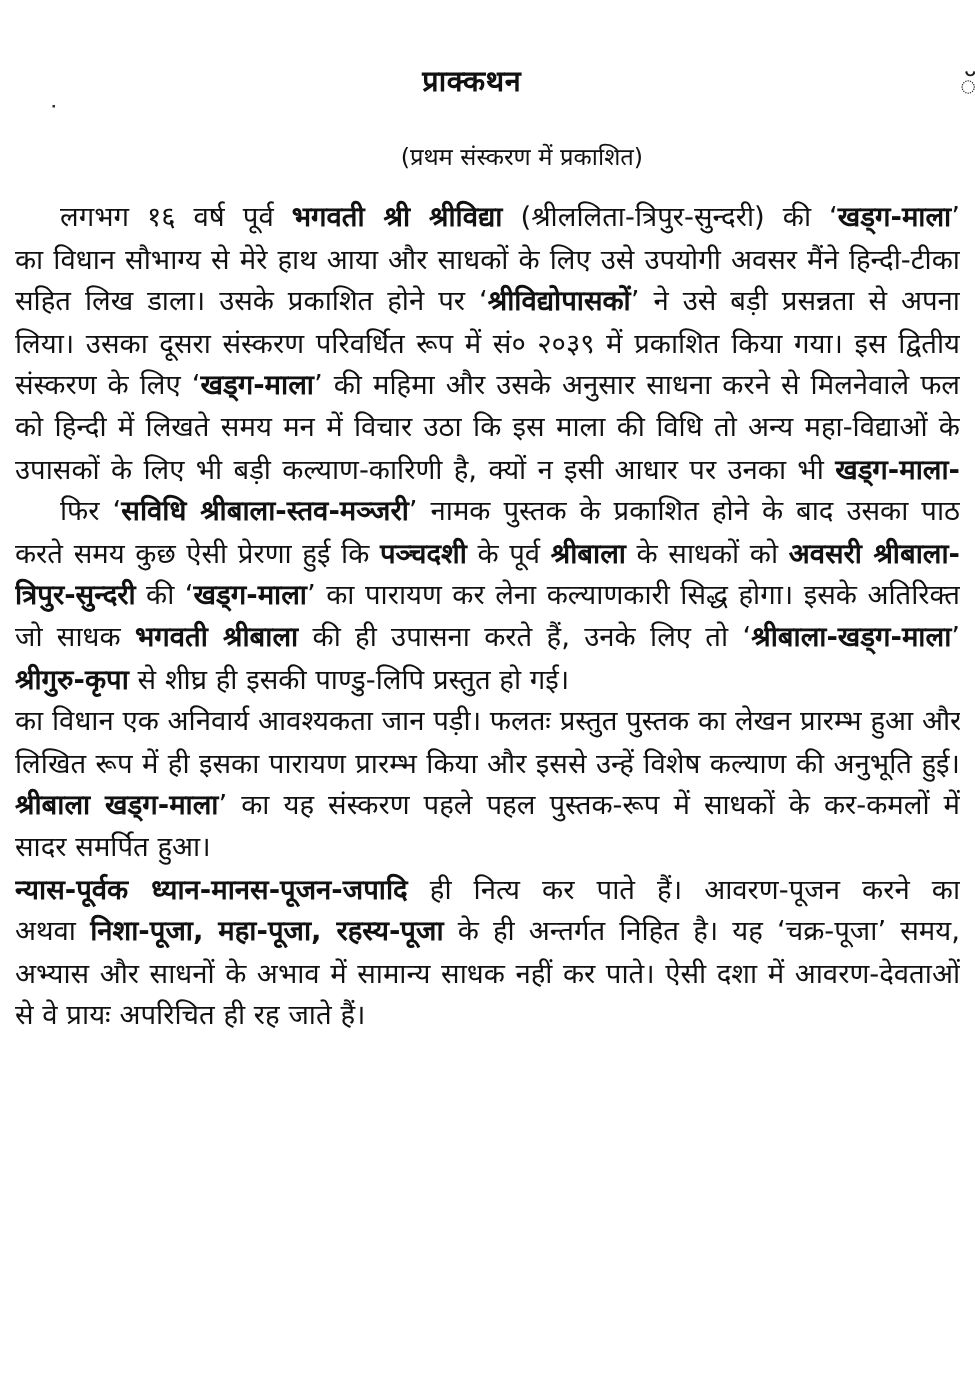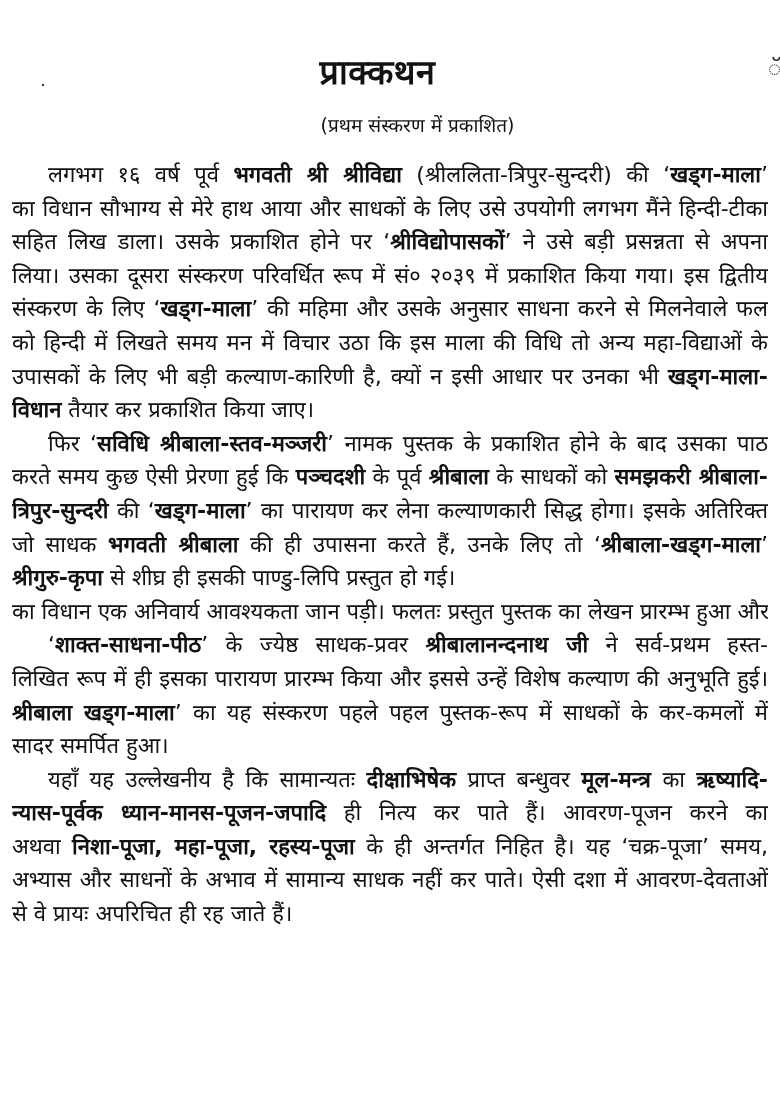--- a/index.html
+++ b/index.html
@@ -4,21 +4,21 @@
 <style>
   html, body { margin: 0; padding: 0; background: #ffffff; }
   body {
     width: 780px; height: 1108px; overflow: hidden; position: relative;
     font-family: "DejaVu Sans", "Liberation Sans", sans-serif;
     color: #111111;
   }
   .page { position: absolute; left: 0; top: 0; width: 780px; height: 1108px; }
   .title {
     position: absolute; top: 48px; left: 0; width: 755px; text-align: center;
-    font-size: 34px; font-weight: bold; letter-spacing: 0.5px;
+    font-size: 23px; font-weight: bold; letter-spacing: 0.5px;
   }
   .subtitle {
     position: absolute; top: 112px; left: 0; width: 755px; text-align: center;
     font-size: 19px;
     margin-left: 40px;
   }
   .edge-mark {
     position: absolute; top: 52px; left: 768px; font-size: 22px; color: #222;
   }
   .edge-dot { position: absolute; top: 84px; left: 42px; width: 2px; height: 2px; background: #333; }
@@ -38,36 +38,33 @@
 </head>
 <body>
 
 <div class="page">
   <div class="edge-dot"></div>
   <div class="edge-mark">ॅ</div>
   <div class="title">प्राक्कथन</div>
   <div class="subtitle">(प्रथम संस्करण में प्रकाशित)</div>
   <div class="body-text" id="body-text">
       <div class="line indent"><span>लगभग १६ वर्ष पूर्व </span><span class="b">भगवती श्री श्रीविद्या</span><span> (श्रीललिता-त्रिपुर-सुन्दरी) की ‘</span><span class="b">खड्ग-माला</span><span>’</span></div>
-      <div class="line"><span>का विधान सौभाग्य से मेरे हाथ आया और साधकों के लिए उसे उपयोगी लगभग मैंने हिन्दी-टीका</span></div>
+      <div class="line"><span>का विधान सौभाग्य से मेरे हाथ आया और साधकों के लिए उसे उपयोगी अवसर मैंने हिन्दी-टीका</span></div>
       <div class="line"><span>सहित लिख डाला। उसके प्रकाशित होने पर ‘</span><span class="b">श्रीविद्योपासकों</span><span>’ ने उसे बड़ी प्रसन्नता से अपना</span></div>
       <div class="line"><span>लिया। उसका दूसरा संस्करण परिवर्धित रूप में सं० २०३९ में प्रकाशित किया गया। इस द्वितीय</span></div>
       <div class="line"><span>संस्करण के लिए ‘</span><span class="b">खड्ग-माला</span><span>’ की महिमा और उसके अनुसार साधना करने से मिलनेवाले फल</span></div>
       <div class="line"><span>को हिन्दी में लिखते समय मन में विचार उठा कि इस माला की विधि तो अन्य महा-विद्याओं के</span></div>
       <div class="line"><span>उपासकों के लिए भी बड़ी कल्याण-कारिणी है, क्यों न इसी आधार पर उनका भी </span><span class="b">खड्ग-माला-</span></div>
-      <div class="line last"><span class="b">विधान</span><span> तैयार कर प्रकाशित किया जाए।</span></div>
       <div class="line indent"><span>फिर ‘</span><span class="b">सविधि श्रीबाला-स्तव-मञ्जरी</span><span>’ नामक पुस्तक के प्रकाशित होने के बाद उसका पाठ</span></div>
-      <div class="line"><span>करते समय कुछ ऐसी प्रेरणा हुई कि </span><span class="b">पञ्चदशी</span><span> के पूर्व </span><span class="b">श्रीबाला</span><span> के साधकों को </span><span class="b">समझकरी श्रीबाला-</span></div>
+      <div class="line"><span>करते समय कुछ ऐसी प्रेरणा हुई कि </span><span class="b">पञ्चदशी</span><span> के पूर्व </span><span class="b">श्रीबाला</span><span> के साधकों को </span><span class="b">अवसरी श्रीबाला-</span></div>
       <div class="line"><span class="b">त्रिपुर-सुन्दरी</span><span> की ‘</span><span class="b">खड्ग-माला</span><span>’ का पारायण कर लेना कल्याणकारी सिद्ध होगा। इसके अतिरिक्त</span></div>
       <div class="line"><span>जो साधक </span><span class="b">भगवती श्रीबाला</span><span> की ही उपासना करते हैं, उनके लिए तो ‘</span><span class="b">श्रीबाला-खड्ग-माला</span><span>’</span></div>
       <div class="line last"><span class="b">श्रीगुरु-कृपा</span><span> से शीघ्र ही इसकी पाण्डु-लिपि प्रस्तुत हो गई।</span></div>
       <div class="line"><span>का विधान एक अनिवार्य आवश्यकता जान पड़ी। फलतः प्रस्तुत पुस्तक का लेखन प्रारम्भ हुआ और</span></div>
-      <div class="line indent"><span>‘</span><span class="b">शाक्त-साधना-पीठ</span><span>’ के ज्येष्ठ साधक-प्रवर </span><span class="b">श्रीबालानन्दनाथ जी</span><span> ने सर्व-प्रथम हस्त-</span></div>
       <div class="line"><span>लिखित रूप में ही इसका पारायण प्रारम्भ किया और इससे उन्हें विशेष कल्याण की अनुभूति हुई।</span></div>
       <div class="line"><span class="b">श्रीबाला खड्ग-माला</span><span>’ का यह संस्करण पहले पहल पुस्तक-रूप में साधकों के कर-कमलों में</span></div>
       <div class="line last"><span>सादर समर्पित हुआ।</span></div>
-      <div class="line indent"><span>यहाँ यह उल्लेखनीय है कि सामान्यतः </span><span class="b">दीक्षाभिषेक</span><span> प्राप्त बन्धुवर </span><span class="b">मूल-मन्त्र</span><span> का </span><span class="b">ऋष्यादि-</span></div>
       <div class="line"><span class="b">न्यास-पूर्वक ध्यान-मानस-पूजन-जपादि</span><span> ही नित्य कर पाते हैं। आवरण-पूजन करने का</span></div>
       <div class="line"><span>अथवा </span><span class="b">निशा-पूजा, महा-पूजा, रहस्य-पूजा</span><span> के ही अन्तर्गत निहित है। यह ‘चक्र-पूजा’ समय,</span></div>
       <div class="line"><span>अभ्यास और साधनों के अभाव में सामान्य साधक नहीं कर पाते। ऐसी दशा में आवरण-देवताओं</span></div>
       <div class="line last"><span>से वे प्रायः अपरिचित ही रह जाते हैं।</span></div>
     </div>
 </div>
 
 </body></html>

